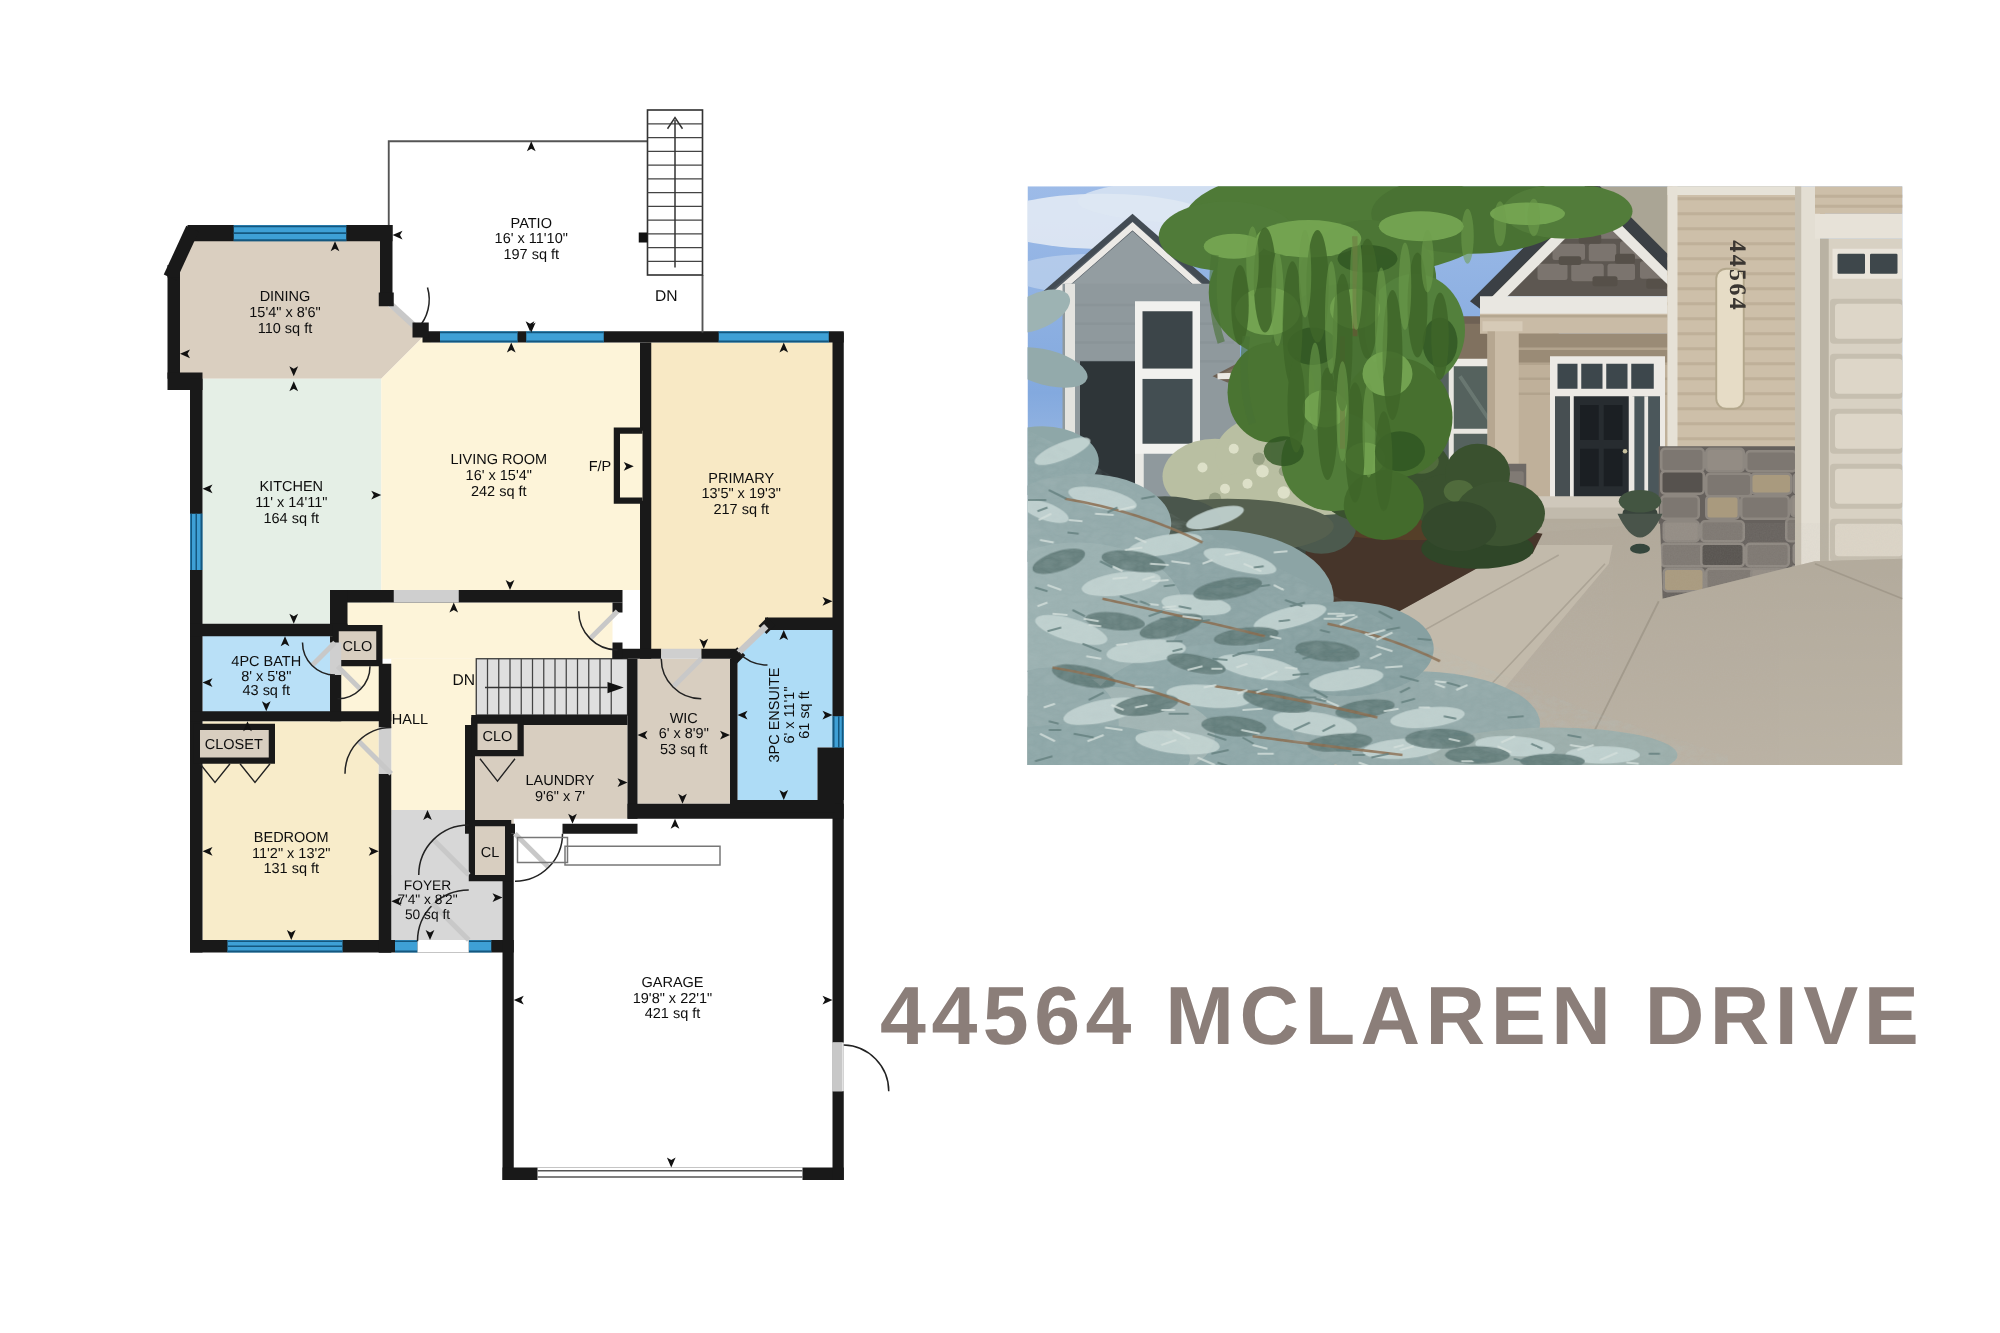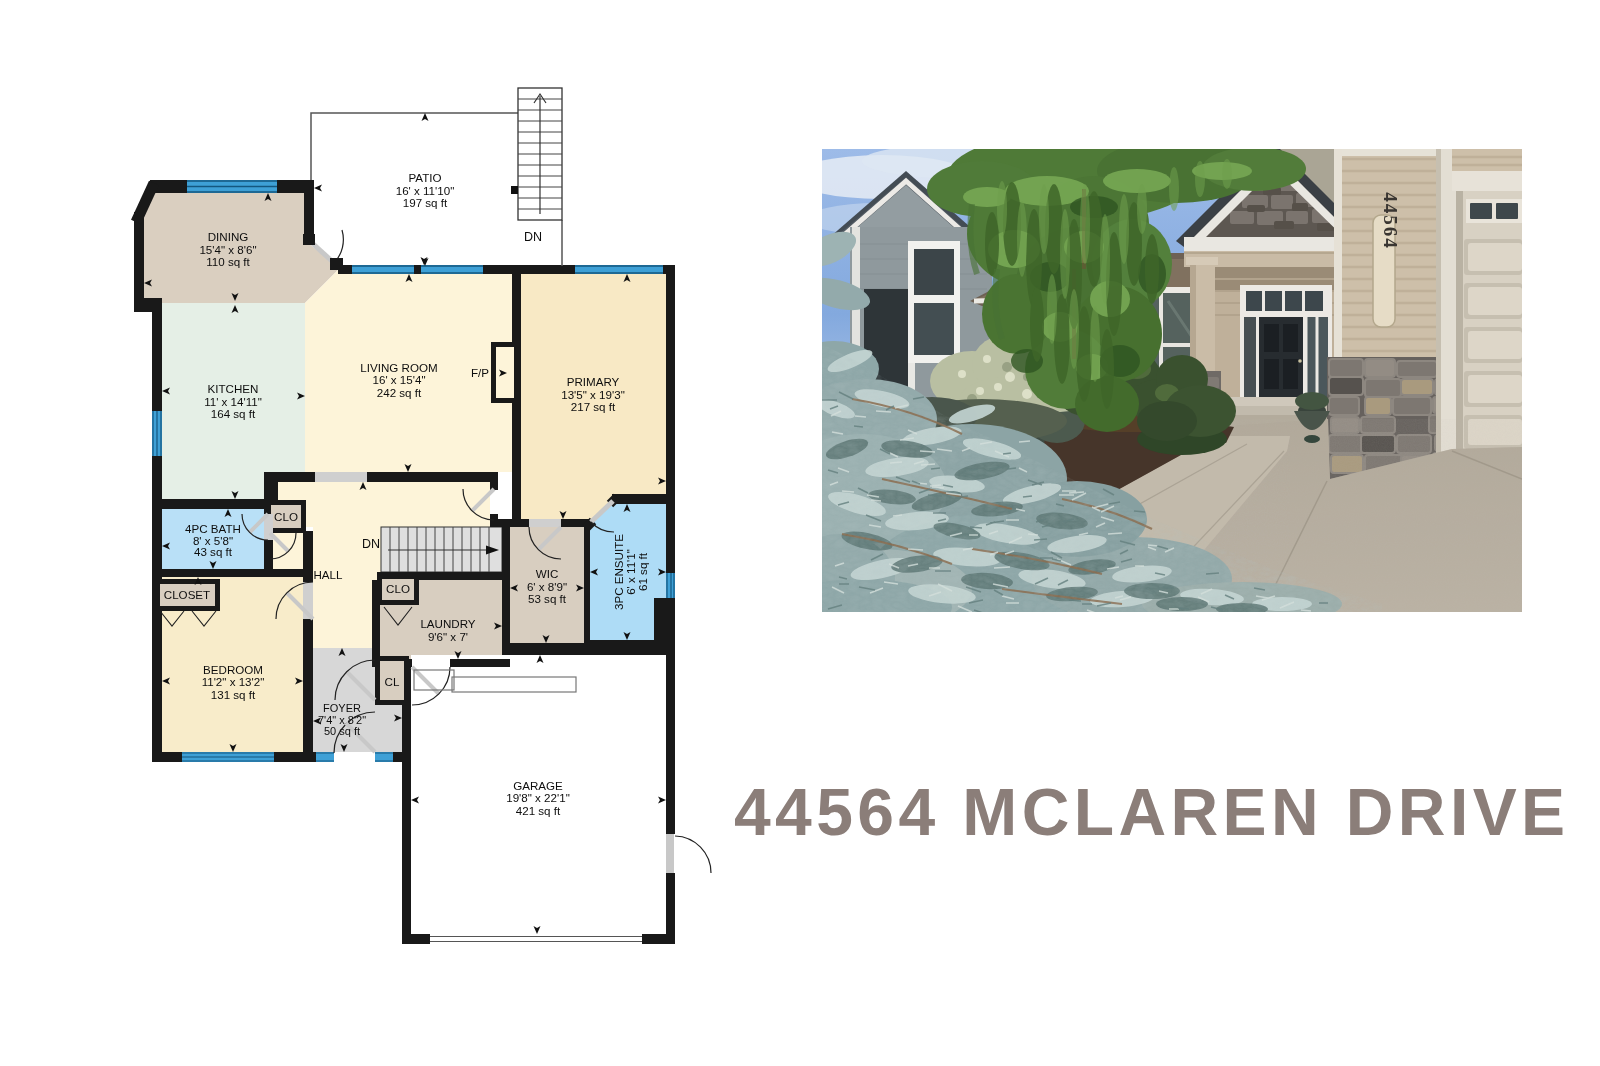--- a/index.html
+++ b/index.html
@@ -1,18 +1,18 @@
 <!DOCTYPE html>
 <html><head>
 <meta charset="utf-8">
 <style>
   html,body{margin:0;padding:0;background:#ffffff;}
   .page{position:relative;width:1600px;height:982px;background:#ffffff;overflow:hidden;
         font-family:"Liberation Sans", sans-serif;}
-  .addr{position:absolute;left:734px;top:774px;width:860px;
+  .addr{position:absolute;left:704px;top:774px;width:860px;
         font-family:"Liberation Sans", sans-serif;font-weight:bold;
         font-size:66px;letter-spacing:4.4px;color:#8b7e79;white-space:nowrap;}
   .mainfloor{position:absolute;left:304px;top:992px;
         font-family:"Liberation Sans", sans-serif;font-weight:normal;
         font-size:31px;letter-spacing:0.2px;color:#0c0c0c;white-space:nowrap;}
 </style>
 </head>
 <body>
 <div class="page">
 

